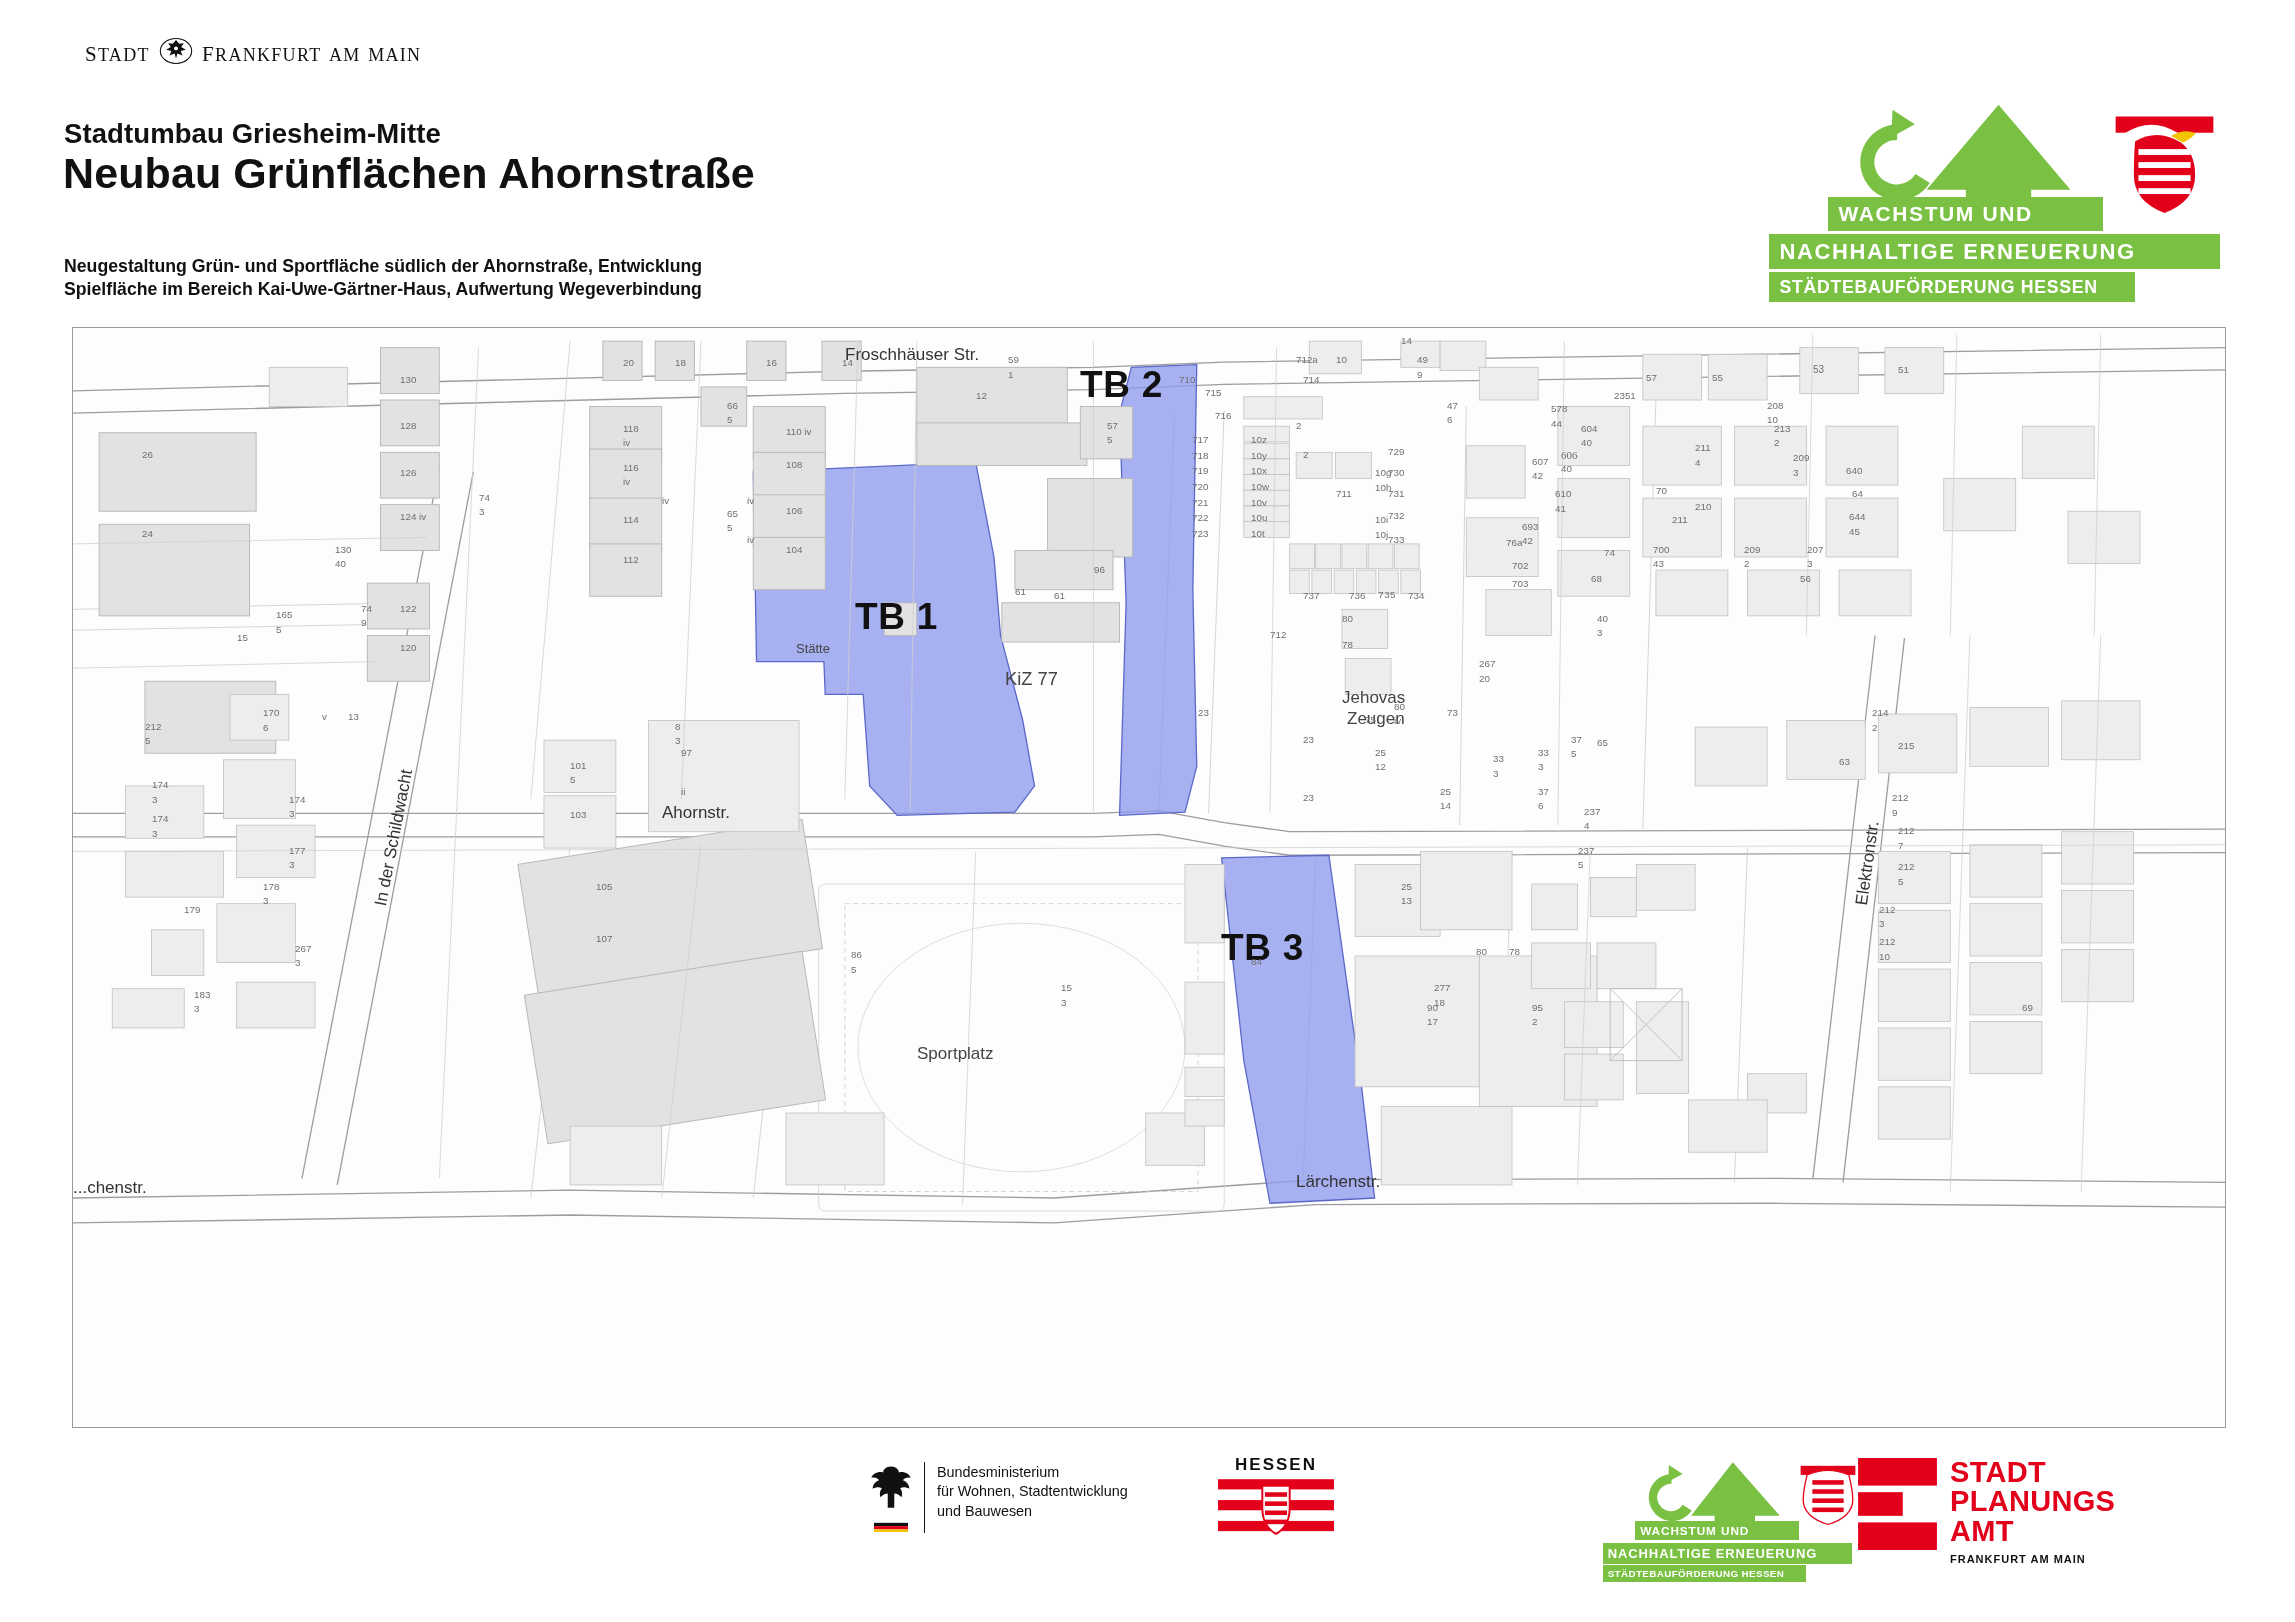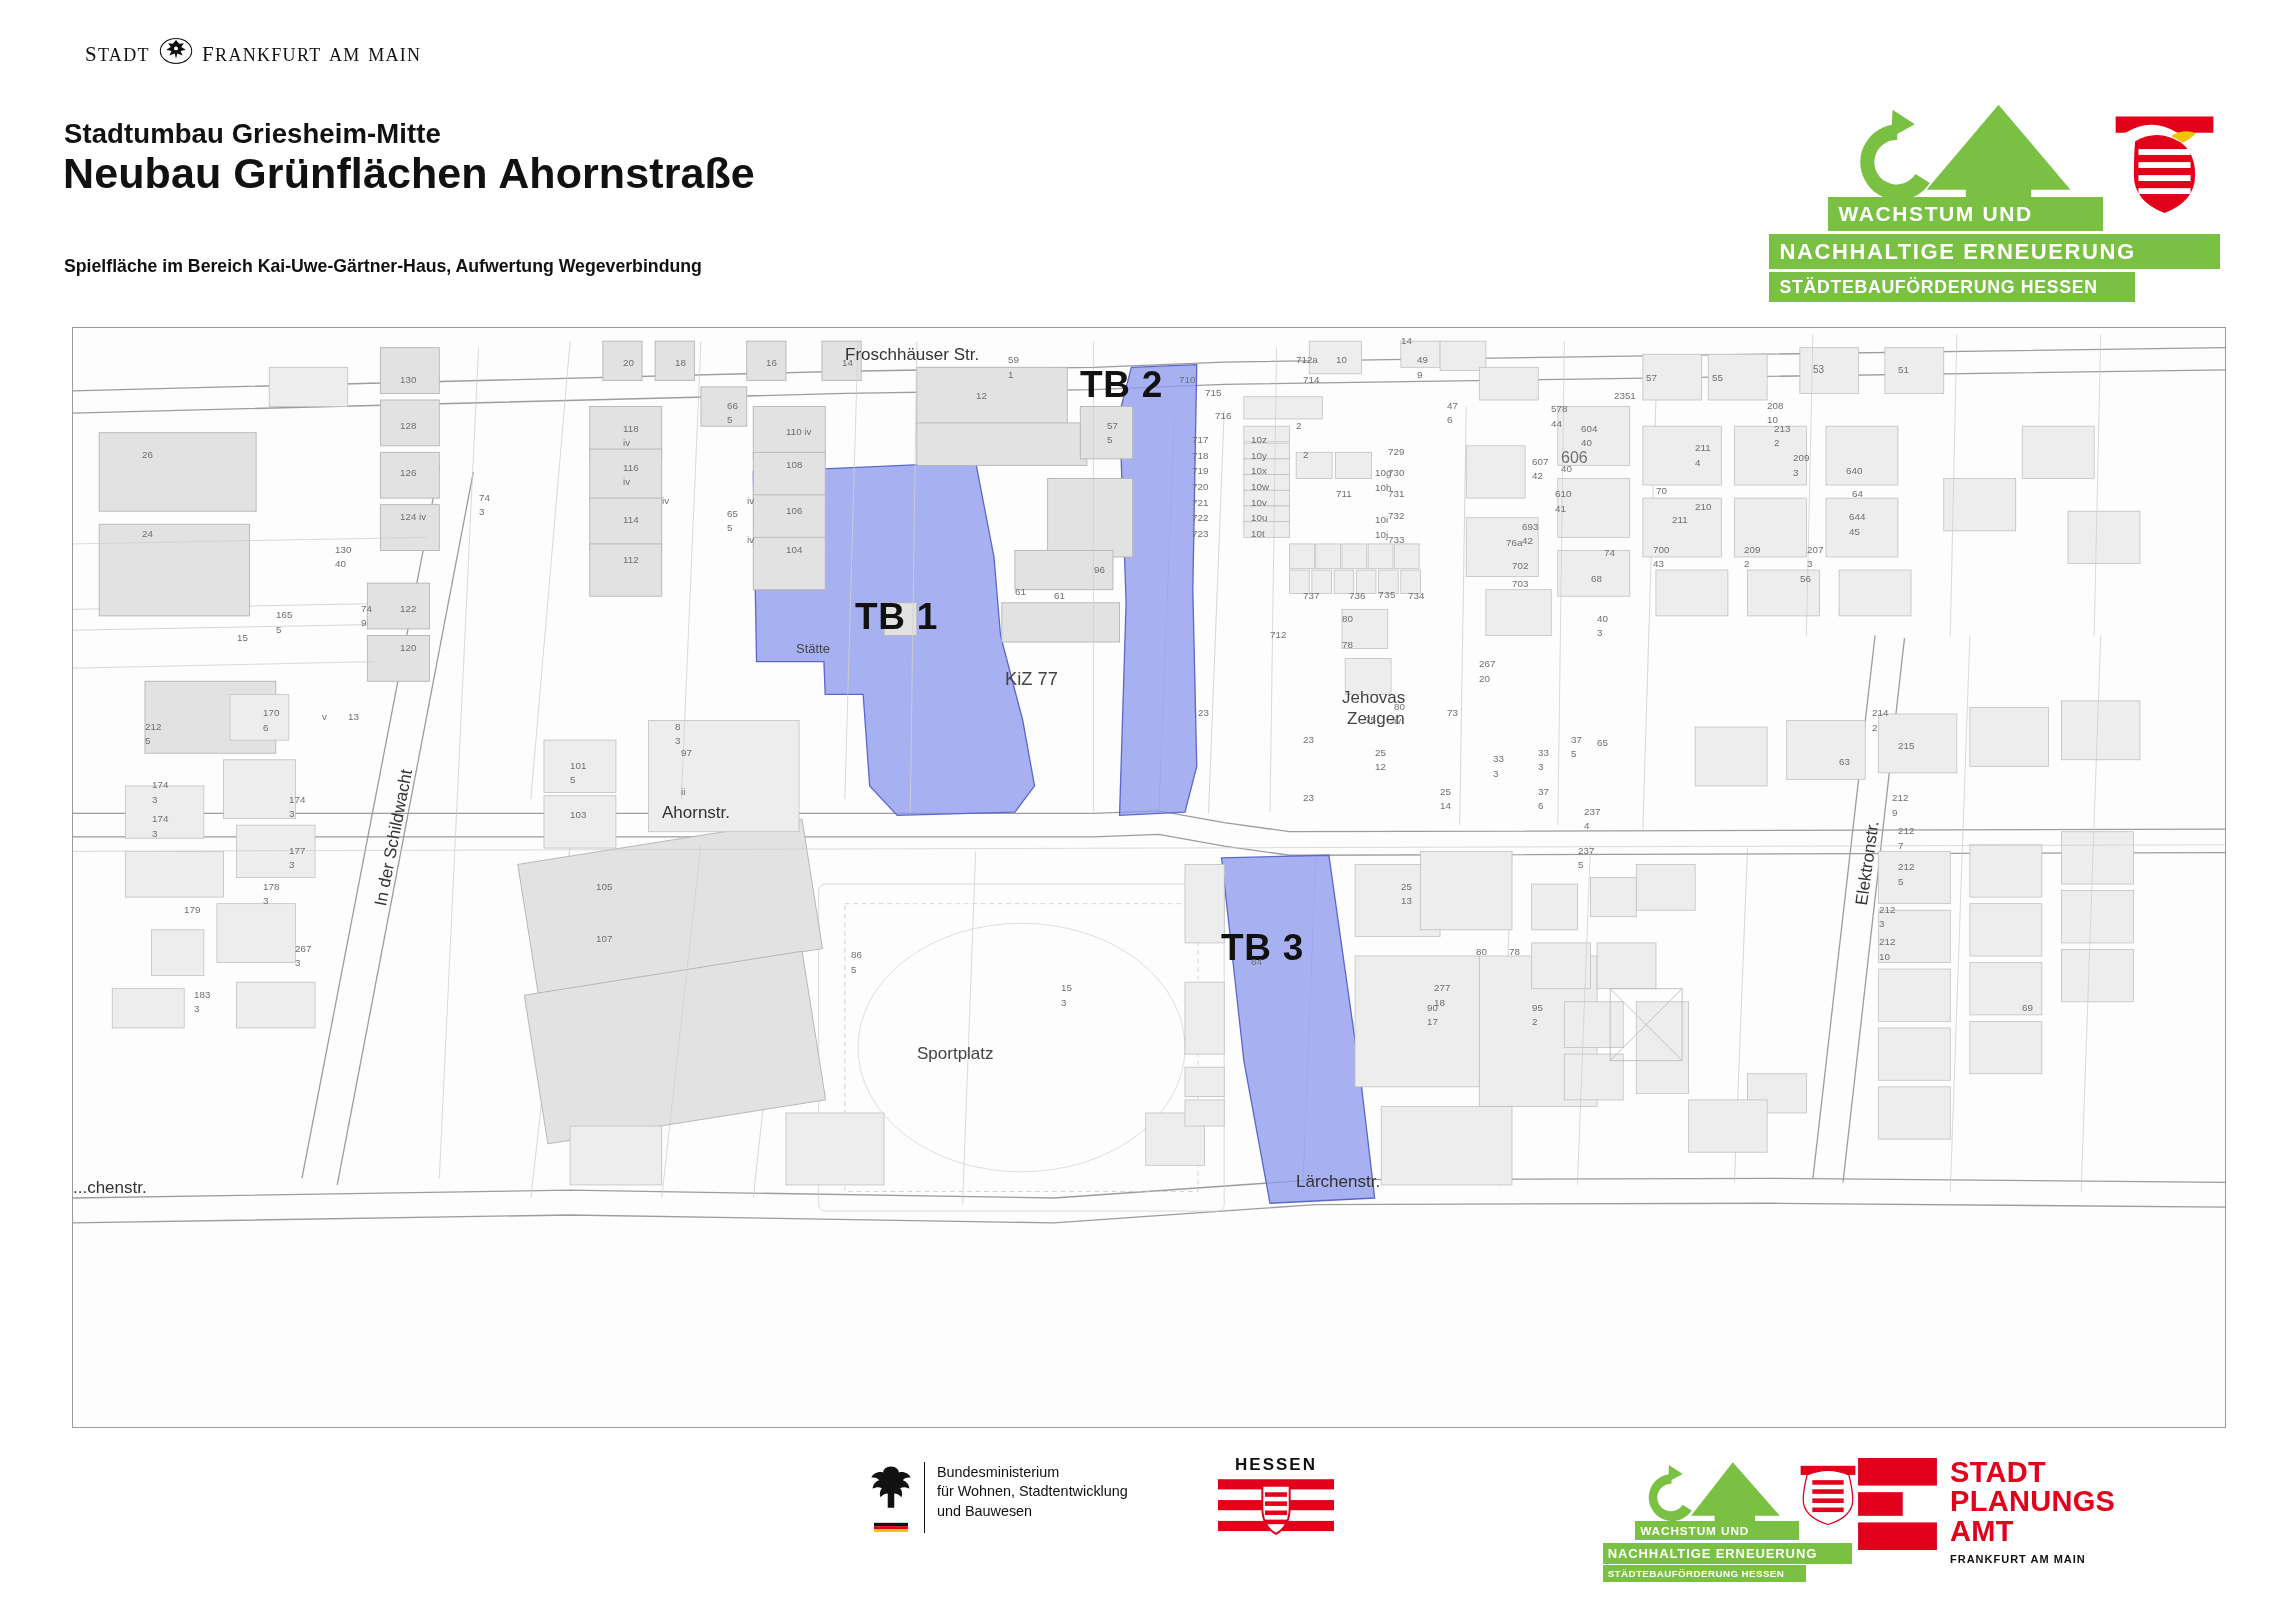--- a/index.html
+++ b/index.html
@@ -241,20 +241,21 @@
         <path d="M26 9 L31 15 L38 14 L34 20 L41 24 L33 26 L36 33 L28 30 L26 38 L24 30 L16 33 L19 26 L11 24 L18 20 L14 14 L21 15 Z" fill="#111"></path>
         <circle cx="26" cy="22" r="3" fill="#fff"></circle>
       </svg>
     </span>
     <span class="word">Frankfurt am Main</span>
   </div>
 
   <div class="sub-title">Stadtumbau Griesheim-Mitte</div>
   <div class="main-title">Neubau Grünflächen Ahornstraße</div>
   <div class="desc">
+    <div>Neugestaltung Grün- und Sportfläche südlich der Ahornstraße, Entwicklung</div>
     <div>Spielfläche im Bereich Kai-Uwe-Gärtner-Haus, Aufwertung Wegeverbindung</div>
   </div>
 
   <div class="hessen-badge">
     <span class="hb-green-arrow">
       <svg width="242" height="131" viewBox="0 0 370 200">
         <path d="M250 10 L360 140 L300 140 L300 200 L200 200 L200 140 L140 140 Z" fill="#7ac143"></path>
         <path d="M95 40 a58 58 0 1 0 50 90 l-22 -14 a34 34 0 1 1 -28 -52 z" fill="#7ac143"></path>
         <path d="M88 18 l34 22 -36 20 z" fill="#7ac143"></path>
       </svg>
@@ -636,21 +637,21 @@
       <span style="position: absolute; left: 1328px; top: 6.5px; font-size: 9.8px; color: rgb(111, 111, 111); white-space: nowrap;">14</span>
       <span style="position: absolute; left: 1433px; top: 209px; font-size: 9.8px; color: rgb(111, 111, 111); white-space: nowrap;">76a</span>
       <span style="position: absolute; left: 1439px; top: 232px; font-size: 9.8px; color: rgb(111, 111, 111); white-space: nowrap;">702</span>
       <span style="position: absolute; left: 1439px; top: 250px; font-size: 9.8px; color: rgb(111, 111, 111); white-space: nowrap;">703</span>
       <span style="position: absolute; left: 1449px; top: 193px; font-size: 9.8px; color: rgb(111, 111, 111); white-space: nowrap;">693</span>
       <span style="position: absolute; left: 1449px; top: 207px; font-size: 9.8px; color: rgb(111, 111, 111); white-space: nowrap;">42</span>
       <span style="position: absolute; left: 1482px; top: 160px; font-size: 9.8px; color: rgb(111, 111, 111); white-space: nowrap;">610</span>
       <span style="position: absolute; left: 1482px; top: 175px; font-size: 9.8px; color: rgb(111, 111, 111); white-space: nowrap;">41</span>
       <span style="position: absolute; left: 1459px; top: 128px; font-size: 9.8px; color: rgb(111, 111, 111); white-space: nowrap;">607</span>
       <span style="position: absolute; left: 1459px; top: 142px; font-size: 9.8px; color: rgb(111, 111, 111); white-space: nowrap;">42</span>
-      <span style="position: absolute; left: 1488px; top: 121px; font-size: 16px; color: rgb(111, 111, 111); white-space: nowrap;">606</span>
+      <span style="position: absolute; left: 1488px; top: 121px; font-size: 11px; color: rgb(111, 111, 111); white-space: nowrap; font-family: Liberation Serif, serif;">606</span>
       <span style="position: absolute; left: 1488px; top: 135px; font-size: 9.8px; color: rgb(111, 111, 111); white-space: nowrap;">40</span>
       <span style="position: absolute; left: 1508px; top: 95px; font-size: 9.8px; color: rgb(111, 111, 111); white-space: nowrap;">604</span>
       <span style="position: absolute; left: 1508px; top: 109px; font-size: 9.8px; color: rgb(111, 111, 111); white-space: nowrap;">40</span>
       <span style="position: absolute; left: 1478px; top: 75px; font-size: 9.8px; color: rgb(111, 111, 111); white-space: nowrap;">578</span>
       <span style="position: absolute; left: 1478px; top: 90px; font-size: 9.8px; color: rgb(111, 111, 111); white-space: nowrap;">44</span>
       <span style="position: absolute; left: 1573px; top: 44px; font-size: 9.8px; color: rgb(111, 111, 111); white-space: nowrap;">57</span>
       <span style="position: absolute; left: 1639px; top: 44px; font-size: 9.8px; color: rgb(111, 111, 111); white-space: nowrap;">55</span>
       <span style="position: absolute; left: 1740px; top: 36px; font-size: 10px; color: rgb(111, 111, 111); white-space: nowrap;">53</span>
       <span style="position: absolute; left: 1825px; top: 36px; font-size: 9.8px; color: rgb(111, 111, 111); white-space: nowrap;">51</span>
       <span style="position: absolute; left: 1622px; top: 114px; font-size: 9.8px; color: rgb(111, 111, 111); white-space: nowrap;">211</span>

